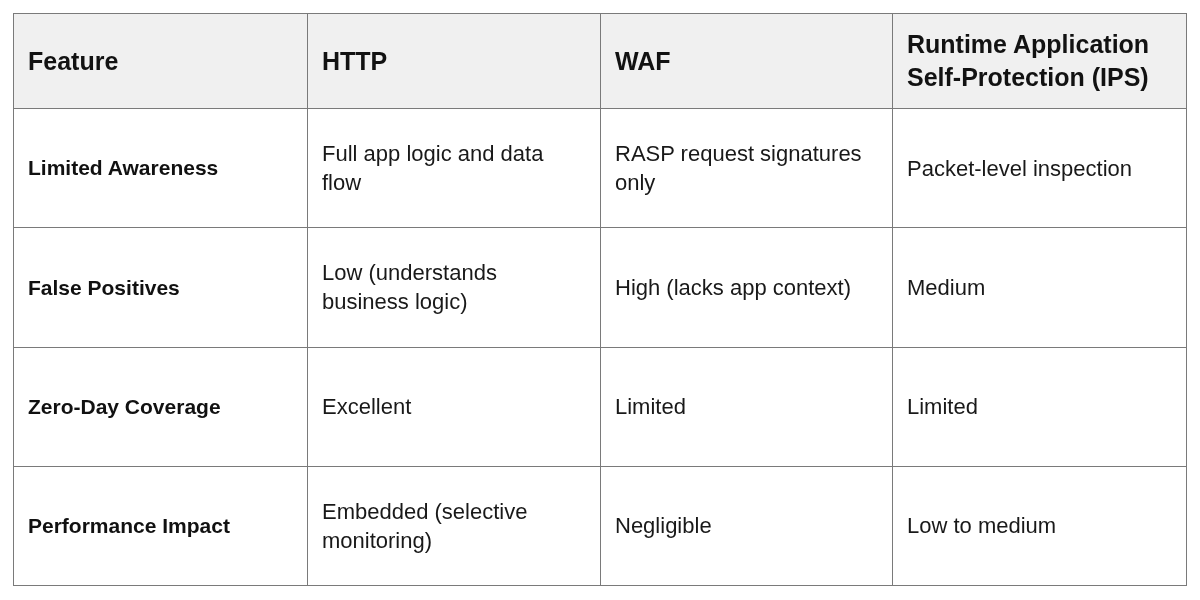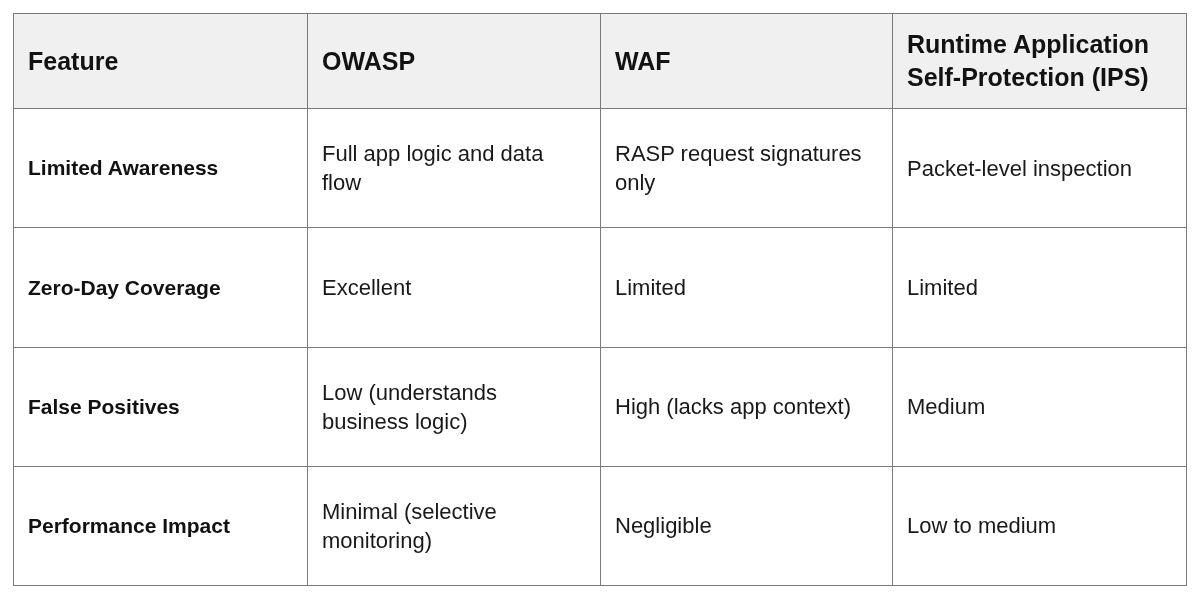--- a/index.html
+++ b/index.html
@@ -82,21 +82,21 @@
           <col class="c2">
           <col class="c3">
           <col class="c4">
       </colgroup>
       <thead>
         <tr>
           <th>
             <span class="cell-text">Feature</span>
           </th>
           <th>
-            <span class="cell-text">OWASP</span>
+            <span class="cell-text">HTTP</span>
           </th>
           <th>
             <span class="cell-text">WAF</span>
           </th>
           <th>
             <span class="cell-text">Runtime Application Self-Protection (IPS)</span>
           </th>
         </tr>
       </thead>
       <tbody>
@@ -109,52 +109,52 @@
           </td>
           <td>
             <span class="cell-text">RASP request signatures only</span>
           </td>
           <td>
             <span class="cell-text">Packet-level inspection</span>
           </td>
         </tr>
         <tr>
           <td class="feature">
+            <span class="cell-text">False Positives</span>
+          </td>
+          <td>
+            <span class="cell-text">Low (understands business logic)</span>
+          </td>
+          <td>
+            <span class="cell-text">High (lacks app context)</span>
+          </td>
+          <td>
+            <span class="cell-text">Medium</span>
+          </td>
+        </tr>
+        <tr>
+          <td class="feature">
             <span class="cell-text">Zero-Day Coverage</span>
           </td>
           <td>
             <span class="cell-text">Excellent</span>
           </td>
           <td>
             <span class="cell-text">Limited</span>
           </td>
           <td>
             <span class="cell-text">Limited</span>
           </td>
         </tr>
         <tr>
           <td class="feature">
-            <span class="cell-text">False Positives</span>
-          </td>
-          <td>
-            <span class="cell-text">Low (understands business logic)</span>
-          </td>
-          <td>
-            <span class="cell-text">High (lacks app context)</span>
-          </td>
-          <td>
-            <span class="cell-text">Medium</span>
-          </td>
-        </tr>
-        <tr>
-          <td class="feature">
             <span class="cell-text">Performance Impact</span>
           </td>
           <td>
-            <span class="cell-text">Minimal (selective monitoring)</span>
+            <span class="cell-text">Embedded (selective monitoring)</span>
           </td>
           <td>
             <span class="cell-text">Negligible</span>
           </td>
           <td>
             <span class="cell-text">Low to medium</span>
           </td>
         </tr>
       </tbody>
     </table>

